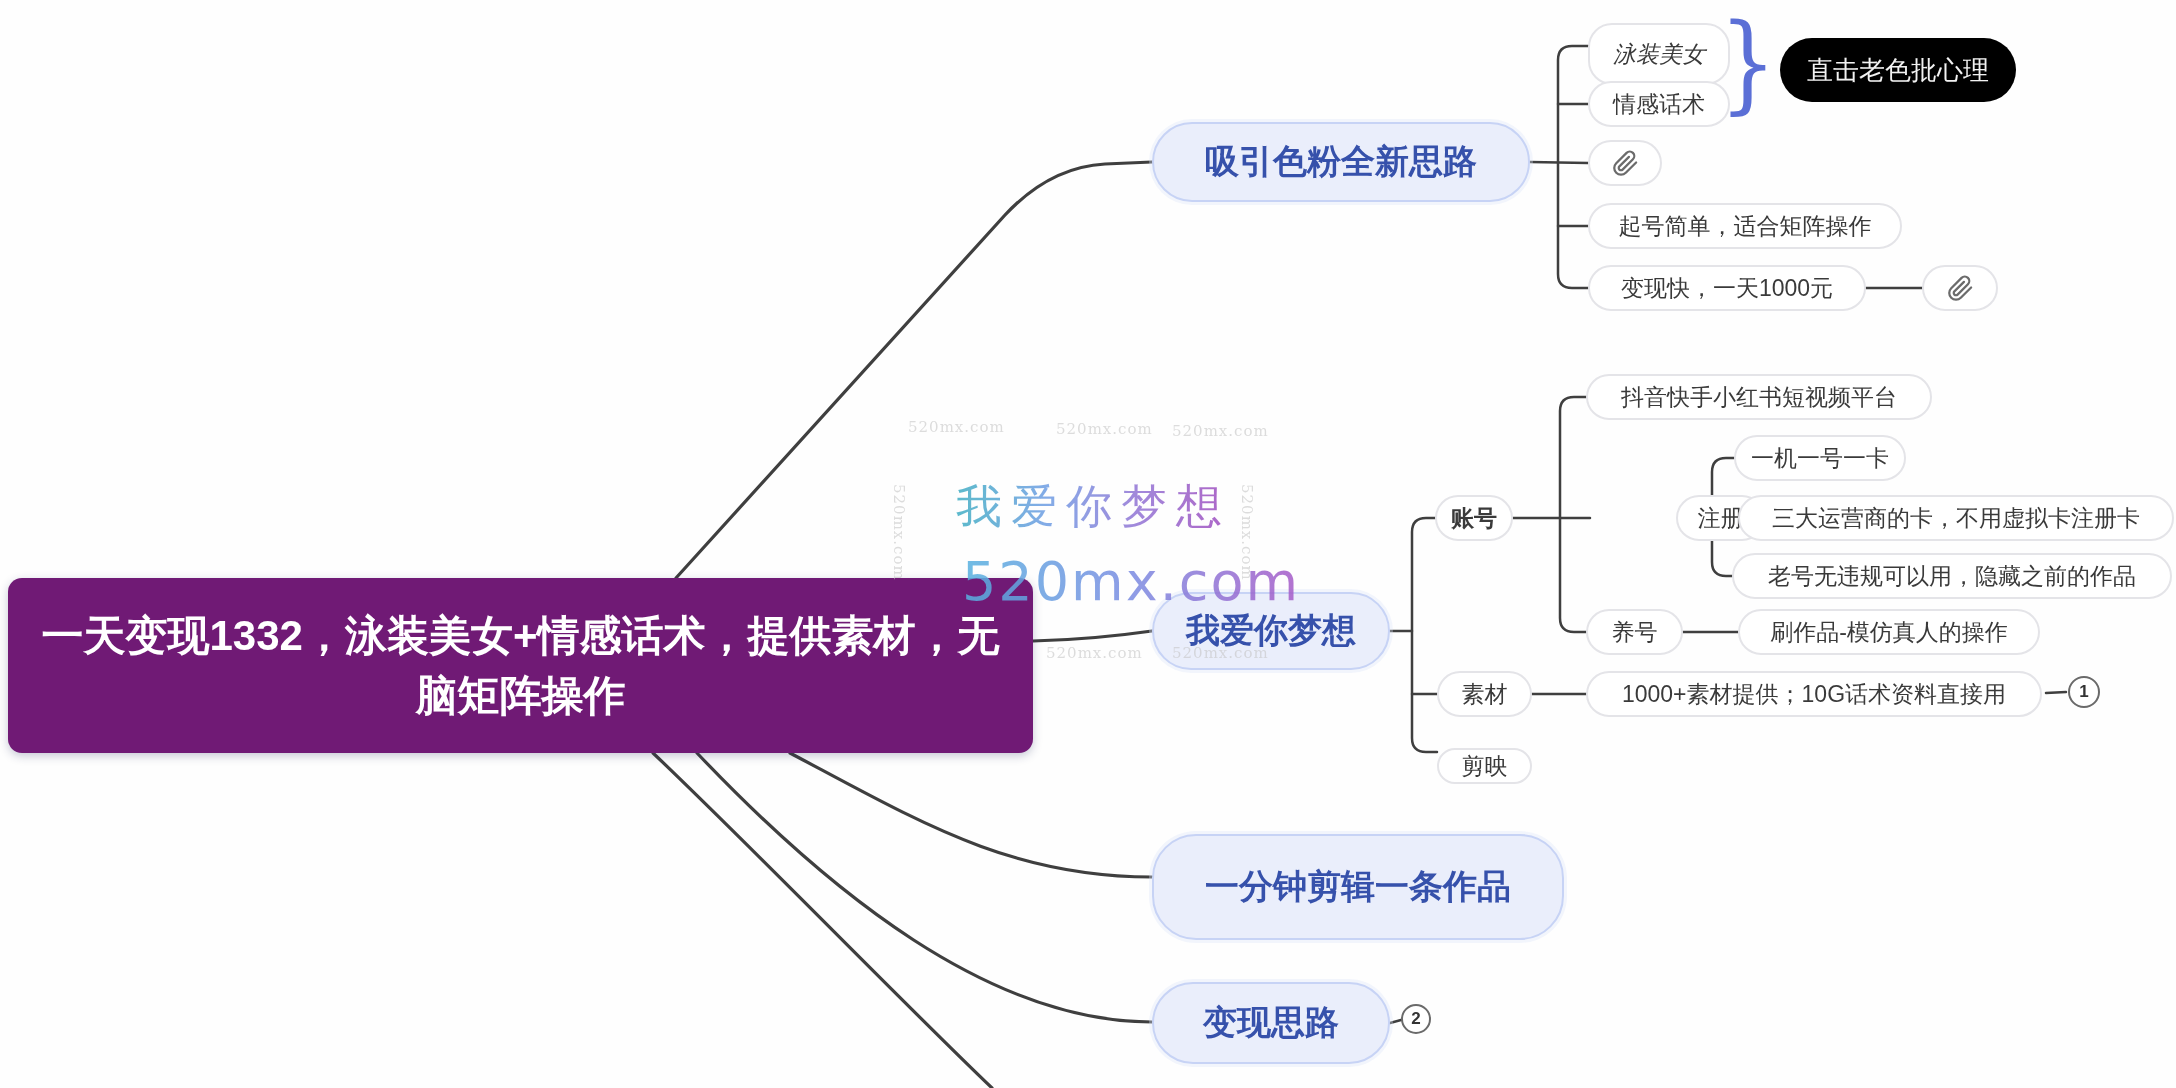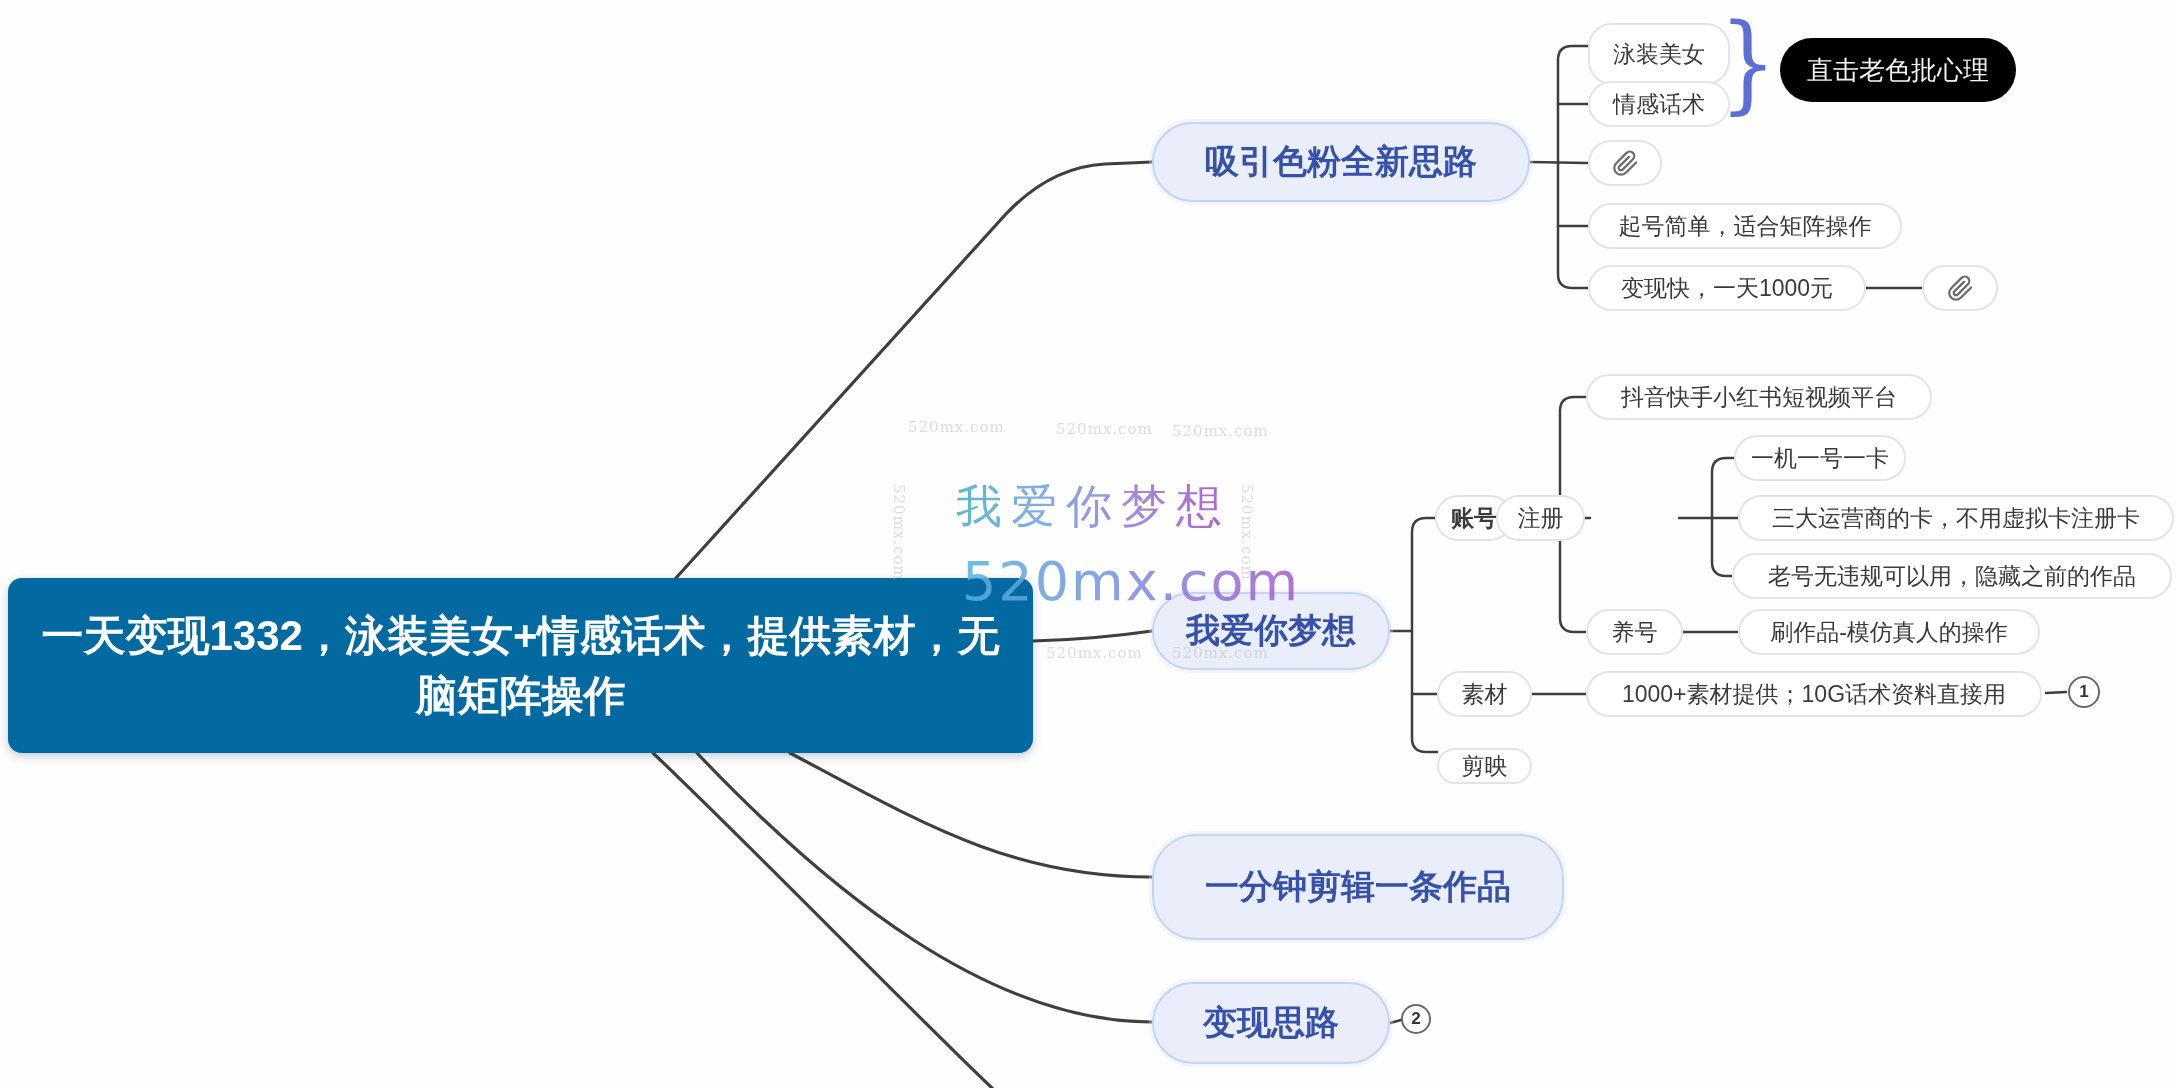--- a/index.html
+++ b/index.html
@@ -3,21 +3,21 @@
 <meta charset="utf-8">
 <style>
   html,body{margin:0;padding:0;background:#fff;}
   .canvas{position:relative;width:2176px;height:1088px;background:#fefefe;overflow:hidden;
           font-family:"Liberation Sans","DejaVu Sans",sans-serif;}
   .links{position:absolute;left:0;top:0;z-index:1;}
   .links path{fill:none;stroke:#3f3f3f;stroke-width:2.5;stroke-linecap:round;}
   .links path.thick{stroke-width:3.2;}
   .node{position:absolute;display:flex;align-items:center;justify-content:center;
         box-sizing:border-box;z-index:2;white-space:nowrap;}
-  .central{background:#0369a1;color:#ffffff;border-radius:14px;font-size:42px;font-weight:bold;
+  .central{background:#701a75;color:#ffffff;border-radius:14px;font-size:42px;font-weight:bold;
            line-height:1.42;text-align:center;white-space:normal;padding:0 30px;
            box-shadow:0 3px 10px rgba(30,40,90,.25);}
   .branch{background:#eaeefb;border:2.5px solid #c7d3f5;border-radius:44px;color:#3651ab;
           font-weight:bold;font-size:34px;box-shadow:0 0 0 3px rgba(222,230,250,.35);}
   .leaf{background:#ffffff;border:2px solid #e4e4e8;border-radius:24px;color:#3a3a3a;font-size:23px;}
   .callout{background:#000000;color:#f2f2f2;border-radius:33px;font-size:26px;}
   .badge{position:absolute;z-index:2;box-sizing:border-box;border:2.5px solid #6a6a6a;border-radius:50%;
          background:#fff;color:#333;display:flex;align-items:center;justify-content:center;
          font-size:17px;font-weight:bold;}
   .brace{position:absolute;left:1730px;top:2px;width:42px;height:122px;z-index:2;
@@ -73,41 +73,41 @@
   <span class="wm" style="left:1172px;top:644px;">520mx.com</span>
   <span class="wm vert" style="left:890px;top:484px;">520mx.com</span>
   <span class="wm vert" style="left:1238px;top:484px;">520mx.com</span>
 
   <span class="wm-script">我爱你梦想</span>
   <span class="wm-site">520mx.com</span>
 
   <div class="node central" style="left:8px;top:578px;width:1025px;height:175px;">一天变现1332，泳装美女+情感话术，提供素材，无脑矩阵操作</div>
 
   <div class="node branch" style="left:1152px;top:122px;width:378px;height:80px;font-family:Liberation Mono, monospace;">吸引色粉全新思路</div>
-  <div class="node leaf" style="left:1588px;top:23px;width:142px;height:62px;">泳装美女</div>
+  <div class="node leaf" style="left:1588px;top:23px;width:142px;height:62px;font-style:italic;">泳装美女</div>
   <div class="node leaf" style="left:1588px;top:81px;width:142px;height:46px;">情感话术</div>
   <div class="brace">}</div>
   <div class="node callout" style="left:1780px;top:38px;width:236px;height:64px;">直击老色批心理</div>
   <div class="node leaf" style="left:1588px;top:140px;width:74px;height:46px;">
     <svg class="clip-icon" viewBox="0 0 24 24">
       <path d="M21.44 11.05l-9.19 9.19a6 6 0 0 1-8.49-8.49l9.19-9.19a4 4 0 0 1 5.66 5.66l-9.2 9.19a2 2 0 0 1-2.83-2.83l8.49-8.48" fill="none" stroke="#6b6b6b" stroke-width="2" stroke-linecap="round" stroke-linejoin="round"></path>
     </svg>
   </div>
   <div class="node leaf" style="left:1588px;top:203px;width:314px;height:46px;">起号简单，适合矩阵操作</div>
   <div class="node leaf" style="left:1588px;top:265px;width:278px;height:46px;">变现快，一天1000元</div>
   <div class="node leaf" style="left:1922px;top:265px;width:76px;height:46px;">
     <svg class="clip-icon" viewBox="0 0 24 24">
       <path d="M21.44 11.05l-9.19 9.19a6 6 0 0 1-8.49-8.49l9.19-9.19a4 4 0 0 1 5.66 5.66l-9.2 9.19a2 2 0 0 1-2.83-2.83l8.49-8.48" fill="none" stroke="#6b6b6b" stroke-width="2" stroke-linecap="round" stroke-linejoin="round"></path>
     </svg>
   </div>
 
   <div class="node branch" style="left:1152px;top:592px;width:238px;height:78px;">我爱你梦想</div>
   <div class="node leaf" style="left:1586px;top:374px;width:346px;height:46px;">抖音快手小红书短视频平台</div>
   <div class="node leaf" style="left:1435px;top:495px;width:78px;height:46px;font-weight:bold;">账号</div>
-  <div class="node leaf" style="left:1496px;top:495px;width:89px;height:46px;">注册</div>
+  <div class="node leaf" style="left:1676px;top:495px;width:89px;height:46px;">注册</div>
   <div class="node leaf" style="left:1734px;top:435px;width:172px;height:46px;">一机一号一卡</div>
   <div class="node leaf" style="left:1738px;top:495px;width:436px;height:46px;">三大运营商的卡，不用虚拟卡注册卡</div>
   <div class="node leaf" style="left:1732px;top:553px;width:440px;height:46px;">老号无违规可以用，隐藏之前的作品</div>
   <div class="node leaf" style="left:1586px;top:609px;width:97px;height:46px;">养号</div>
   <div class="node leaf" style="left:1738px;top:609px;width:302px;height:46px;">刷作品-模仿真人的操作</div>
   <div class="node leaf" style="left:1437px;top:671px;width:95px;height:46px;">素材</div>
   <div class="node leaf" style="left:1586px;top:671px;width:456px;height:46px;">1000+素材提供；10G话术资料直接用</div>
   <div class="node leaf" style="left:1437px;top:748px;width:95px;height:36px;">剪映</div>
   <div class="badge" style="left:2068px;top:676px;width:32px;height:32px;">1</div>
 

